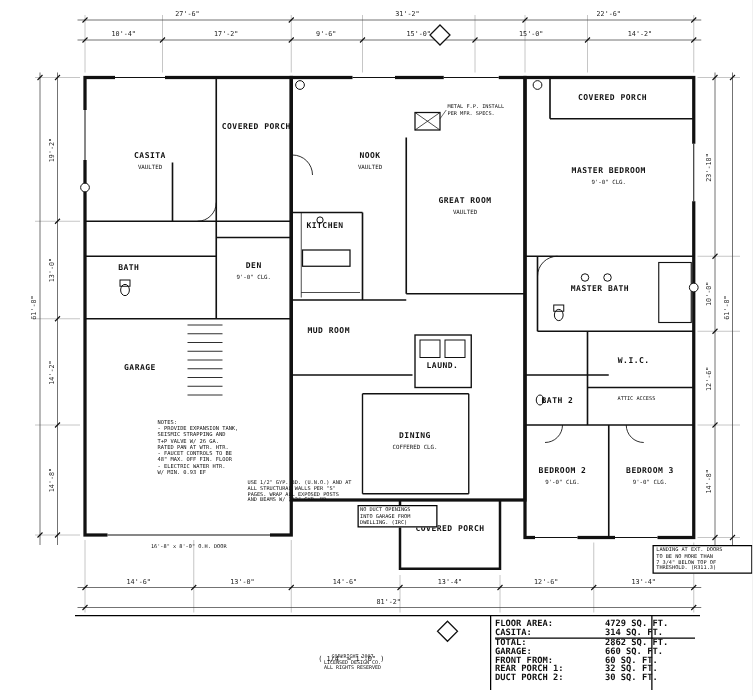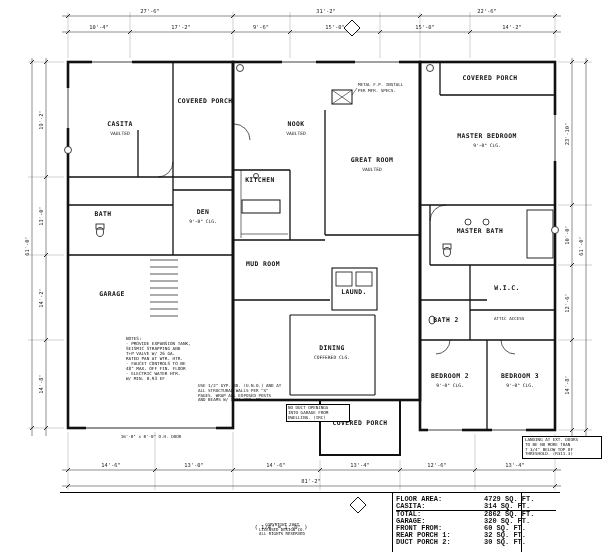--- a/index.html
+++ b/index.html
@@ -12,21 +12,21 @@
   .room-sub{font-size:4.6px;fill:#111;}
   .anno{font-size:4.2px;fill:#111;}
   .overlay{position:absolute;}
   .titleblock{left:222px;top:495px;width:118px;text-align:center;}
   .plan-title{font-size:11px;font-weight:bold;letter-spacing:1px;border-bottom:2px solid #000;
               padding-bottom:1px;display:inline-block;}
   .plan-scale{font-size:5.5px;margin-top:1px;}
   .copyright{left:240px;top:523px;width:84px;text-align:center;font-size:4px;line-height:4.6px;}
   .copyright span{display:block;}
   .area-table{left:396px;top:496px;width:160px;font-size:7px;font-weight:bold;line-height:7px;}
-  .ar{display:flex;font-family:Liberation Mono, monospace;}
+  .ar{display:flex;}
   .ar .al{width:88px;}
   .ar.total-row{border-top:1px solid #000;}
   .threshold-note{left:522px;top:436px;width:74px;border:1px solid #000;padding:1px 2px;
                   font-size:4.2px;line-height:4.8px;background:#fff;}
   .threshold-note span{display:block;}
   .notes-block{left:126px;top:336px;width:106px;font-size:4.3px;line-height:5px;}
   .notes-block span{display:block;}
   .gyp-note{left:198px;top:384px;width:100px;font-size:4.2px;line-height:4.8px;}
   .gyp-note span{display:block;}
   .duct-note{left:286px;top:404px;width:60px;border:1px solid #000;padding:1px;
@@ -228,21 +228,21 @@
     <div class="ar">
       <span class="al">CASITA:</span>
       <span class="av">314 SQ. FT.</span>
     </div>
     <div class="ar total-row">
       <span class="al">TOTAL:</span>
       <span class="av">2862 SQ. FT.</span>
     </div>
     <div class="ar">
       <span class="al">GARAGE:</span>
-      <span class="av">320 SQ. FT.</span>
+      <span class="av">660 SQ. FT.</span>
     </div>
     <div class="ar">
       <span class="al">FRONT FROM:</span>
       <span class="av">60 SQ. FT.</span>
     </div>
     <div class="ar">
       <span class="al">REAR PORCH 1:</span>
       <span class="av">32 SQ. FT.</span>
     </div>
     <div class="ar">

